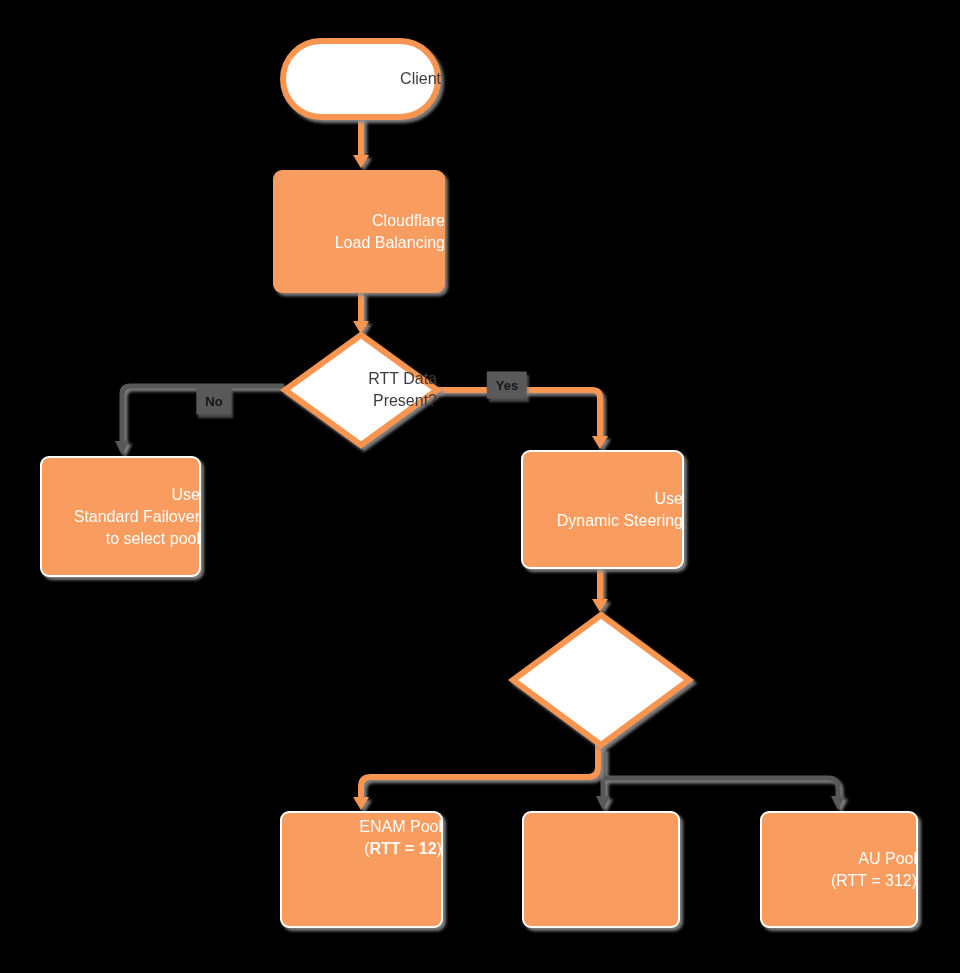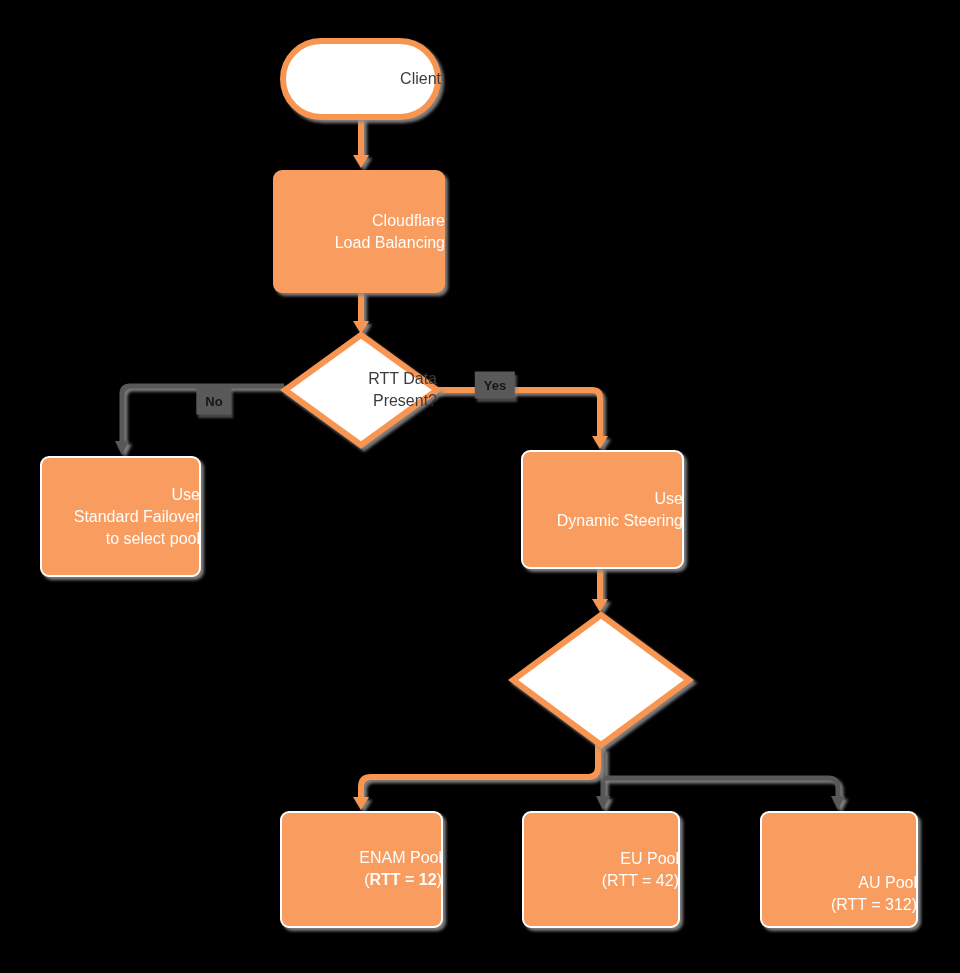--- a/index.html
+++ b/index.html
@@ -98,21 +98,21 @@
     <polygon points="361,335 437,390 361,445 285,390" fill="#FFFFFF" stroke="#F79551" stroke-width="6" filter="url(#shadow)"></polygon>
     <rect x="41" y="457" width="159" height="119" rx="8" fill="#F89C5E" stroke="#FFFFFF" stroke-width="2" filter="url(#shadow)"></rect>
     <rect x="522" y="451" width="161" height="117" rx="8" fill="#F89C5E" stroke="#FFFFFF" stroke-width="2" filter="url(#shadow)"></rect>
     <polygon points="601,615 689,680 601,745 513,680" fill="#FFFFFF" stroke="#F79551" stroke-width="6" filter="url(#shadow)"></polygon>
     <rect x="281" y="812" width="161" height="115" rx="8" fill="#F89C5E" stroke="#FFFFFF" stroke-width="2" filter="url(#shadow)"></rect>
     <rect x="523" y="812" width="156" height="115" rx="8" fill="#F89C5E" stroke="#FFFFFF" stroke-width="2" filter="url(#shadow)"></rect>
     <rect x="761" y="812" width="156" height="115" rx="8" fill="#F89C5E" stroke="#FFFFFF" stroke-width="2" filter="url(#shadow)"></rect>
   </svg>
 
   <div class="edge-badge" style="left:214px; top:385px;margin-top:16px;">No</div>
-  <div class="edge-badge" style="left:495px; top:385px;text-align:center;">Yes</div>
+  <div class="edge-badge" style="left:507px; top:385px;text-align:center;">Yes</div>
 
   <div class="node-label dark-text" style="left:280px; top:38px; width:161px; height:82px;">
     <div>Client</div>
   </div>
 
   <div class="node-label white-text" style="left:273px; top:170px; width:172px; height:123px;">
     <div>Cloudflare</div>
     <div>Load Balancing</div>
   </div>
 
@@ -126,28 +126,24 @@
     <div>Standard Failover</div>
     <div>to select pool</div>
   </div>
 
   <div class="node-label white-text" style="left:522px; top:451px; width:161px; height:117px;">
     <div>Use</div>
     <div>Dynamic Steering</div>
   </div>
 
 
-  <div class="node-label white-text" style="left:281px; top:811px; width:161px; height:115px;border-radius:8px;">
+  <div class="node-label white-text" style="left:281px; top:780px; width:161px; height:115px;border-radius:8px;">
     <div>ENAM Pool</div>
     <div><span>(</span><span class="bold">RTT = 12</span><span>)</span></div>
   </div>
 
-  <div class="node-label white-text" style="left:523px; top:812px; width:156px; height:115px;">
-    <div>EU Pool</div>
-    <div>(RTT = 42)</div>
-  </div>
 
-  <div class="node-label white-text" style="left:761px; top:812px; width:156px; height:115px;margin-top:24px;">
+  <div class="node-label white-text" style="left:761px; top:812px; width:156px; height:115px;">
     <div>AU Pool</div>
     <div>(RTT = 312)</div>
   </div>
 
 </div>
 
 </body></html>

